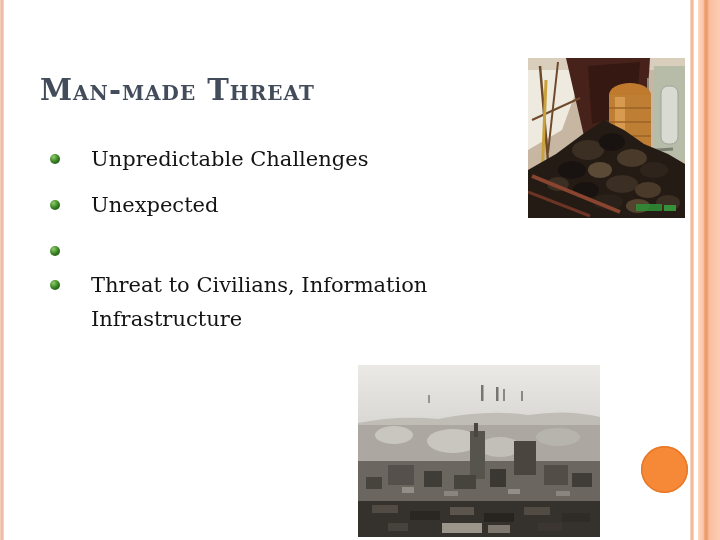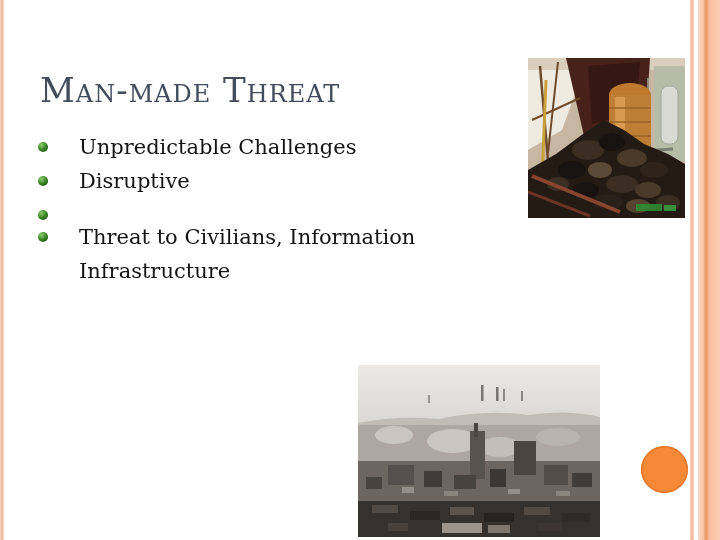--- a/index.html
+++ b/index.html
@@ -10,26 +10,26 @@
   
   .edge-left{position:absolute;left:0;top:0;width:4px;height:540px;
     background:linear-gradient(to right,#F8DACA,#EDB199 45%,#F8DACA);}
   .edge-right-thin{position:absolute;left:690px;top:0;width:4px;height:540px;
     background:linear-gradient(to right,#FBDECF,#F2AE8C 50%,#FBDECF);}
   .edge-right-band{position:absolute;left:698px;top:0;width:22px;height:540px;
     background:linear-gradient(to right,#FCD9C4 0%,#FAC4A8 24%,#EC9C6A 32%,#EC9C6A 40%,#F9BEA0 52%,#FBCDB4 100%);}
 
   
   .title{position:absolute;left:40px;top:74px;width:460px;
-    font-size:34px;line-height:32px;font-variant:small-caps;letter-spacing:1px;
-    color:#424C5B;}
+    font-size:29px;line-height:32px;font-variant:small-caps;letter-spacing:1px;
+    color:#424C5B;font-weight:bold;}
 
   
   .bullets{position:absolute;left:38px;top:130px;width:530px;margin:0;padding:0;list-style:none;}
-  .bullet-item{display:flex;align-items:flex-start;margin:0;padding:0;}
+  .bullet-item{display:flex;align-items:flex-start;margin:12px;padding:0;}
   .bullet-sphere{flex:0 0 10px;width:10px;height:10px;border-radius:50%;margin:12px 31px 0 0;
     background:radial-gradient(circle at 35% 30%,#90CC6C,#3F8A28 45%,#1C5412 82%,#123A0B);}
   .bullet-text{font-size:21px;line-height:34px;color:#141414;white-space:pre-line;}
 
   
   .photo{position:absolute;display:block;}
   #photo-industrial{left:528px;top:58px;width:157px;height:160px;}
   #photo-city{left:358px;top:365px;width:242px;height:172px;}
 
   
@@ -47,21 +47,21 @@
 
   <div class="title">Man-made Threat</div>
 
   <ul class="bullets">
     <li class="bullet-item">
       <span class="bullet-sphere"></span>
       <span class="bullet-text">Unpredictable Challenges</span>
     </li>
     <li class="bullet-item">
       <span class="bullet-sphere"></span>
-      <span class="bullet-text">Disruptive</span>
+      <span class="bullet-text">Unexpected</span>
     </li>
     <li class="bullet-item">
       <span class="bullet-sphere"></span>
     </li>
     <li class="bullet-item">
       <span class="bullet-sphere"></span>
       <span class="bullet-text">Threat to Civilians, Information
 Infrastructure</span>
     </li>
   </ul>

